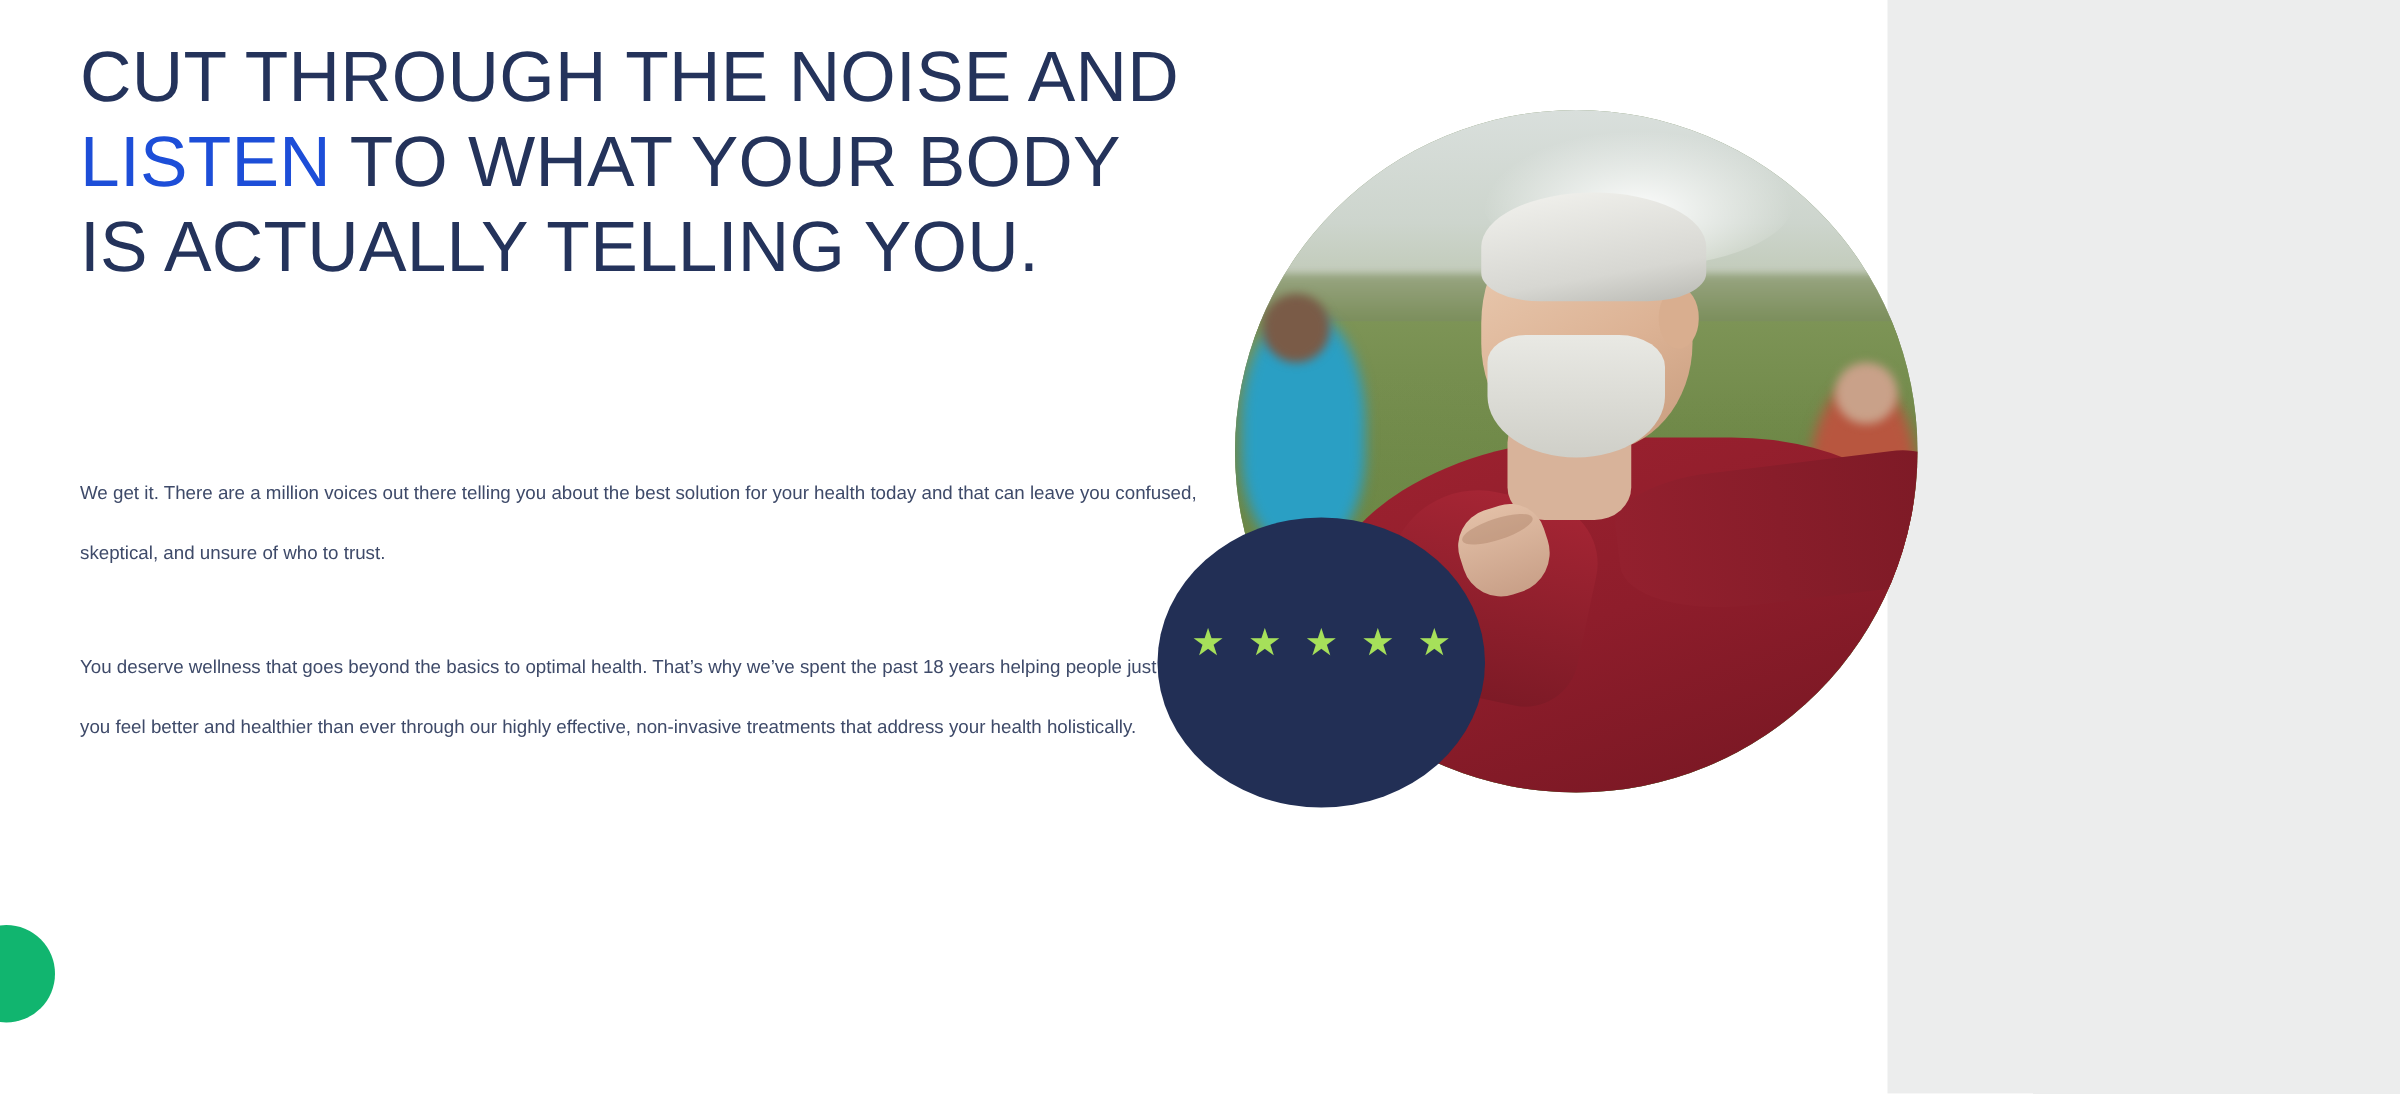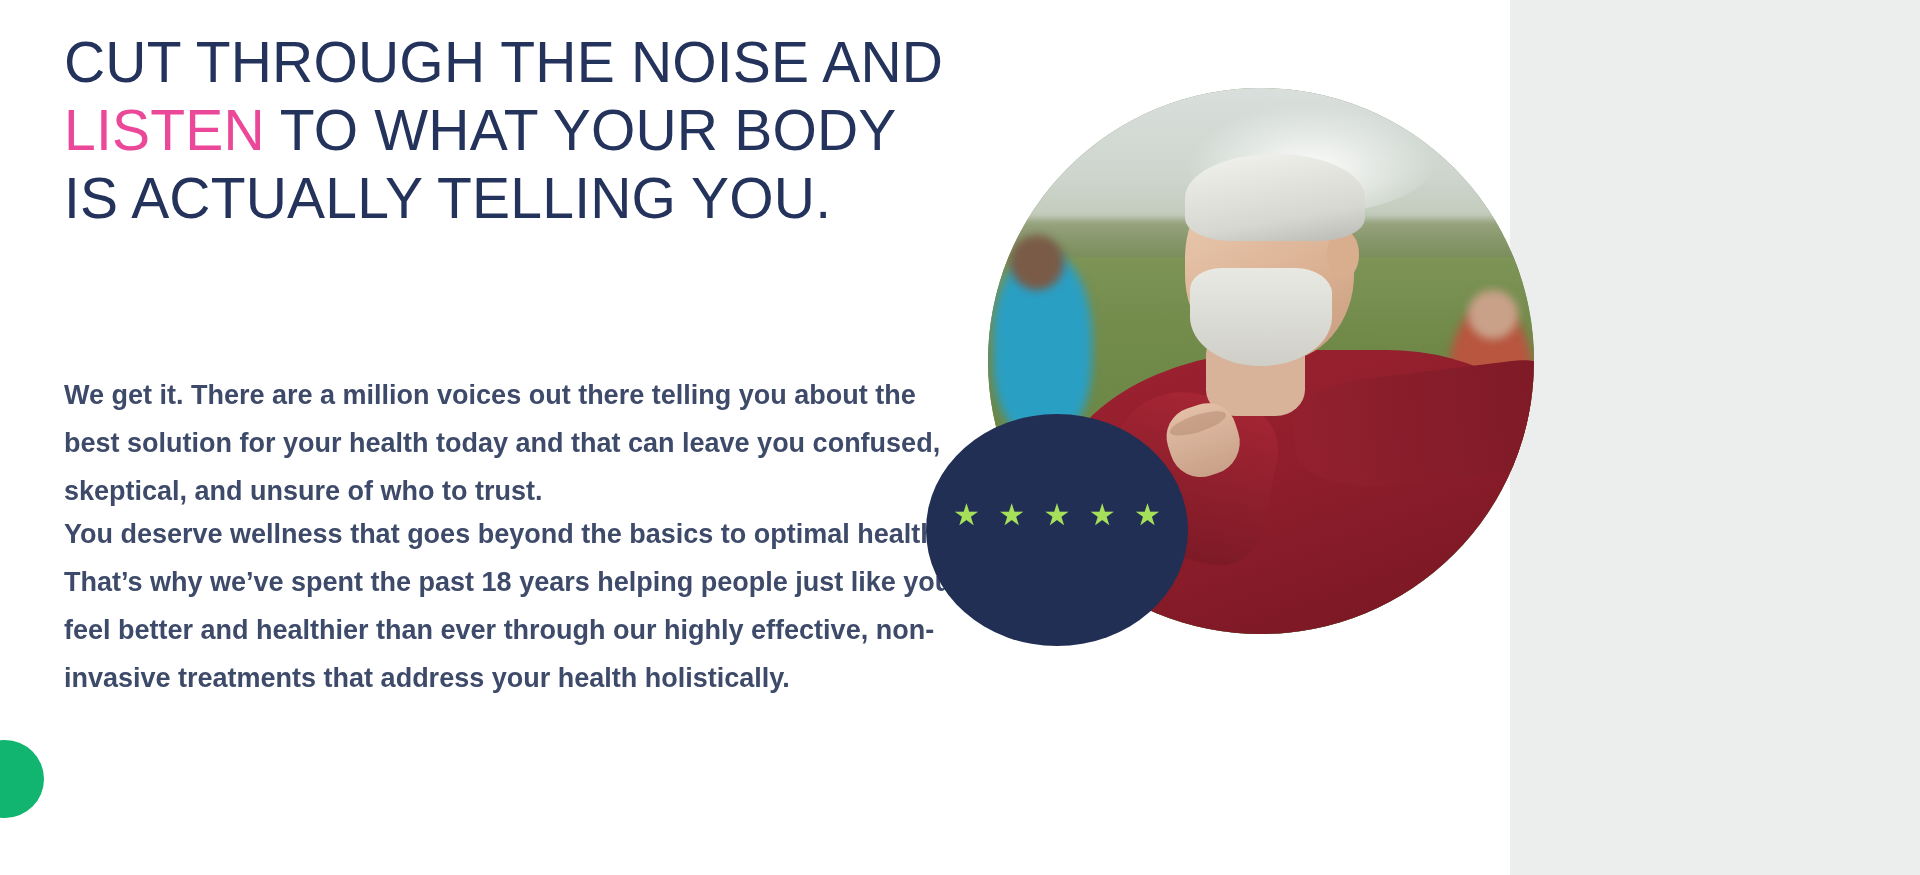--- a/index.html
+++ b/index.html
@@ -24,28 +24,28 @@
   .headline {
     position: absolute; left: 0; top: 28px; width: 900px;
     font-family: "Liberation Sans Narrow", "Liberation Sans", sans-serif;
     font-size: 57px;
     line-height: 68px;
     letter-spacing: 0.2px;
     font-weight: 400;
     color: #24335b;
     text-transform: uppercase;
   }
-  .headline .hl-accent { color: #ec4899; }
+  .headline .hl-accent { color: #1d4ed8; }
 
   .para {
     position: absolute; left: 0; width: 900px;
-    font-size: 27px;
+    font-size: 15px;
     line-height: 48px;
     color: #3e4a69;
-    font-weight: 700;
+    font-weight: 400;
   }
   .para.p1 { top: 371px; }
   .para.p2 { top: 510px; }
 
   
   .green-bleed {
     position: absolute;
     left: -34px; top: 740px;
     width: 78px; height: 78px;
     border-radius: 50%;

